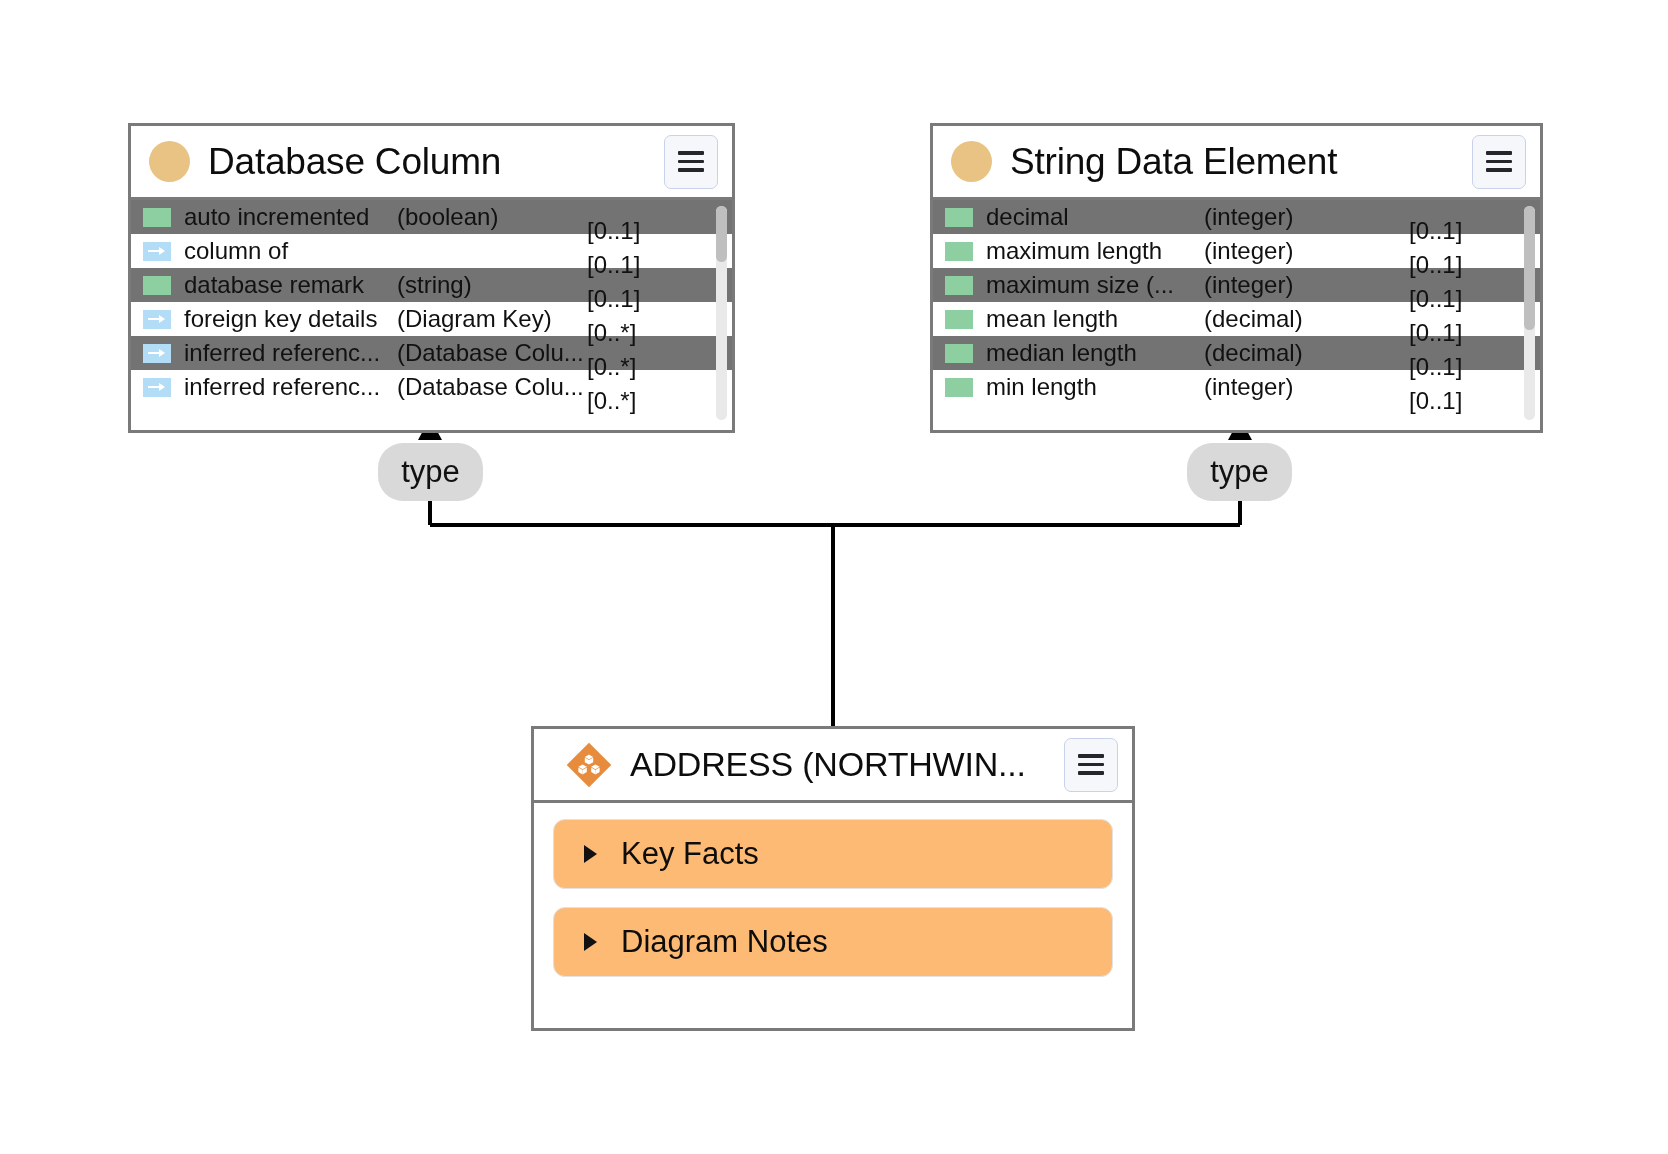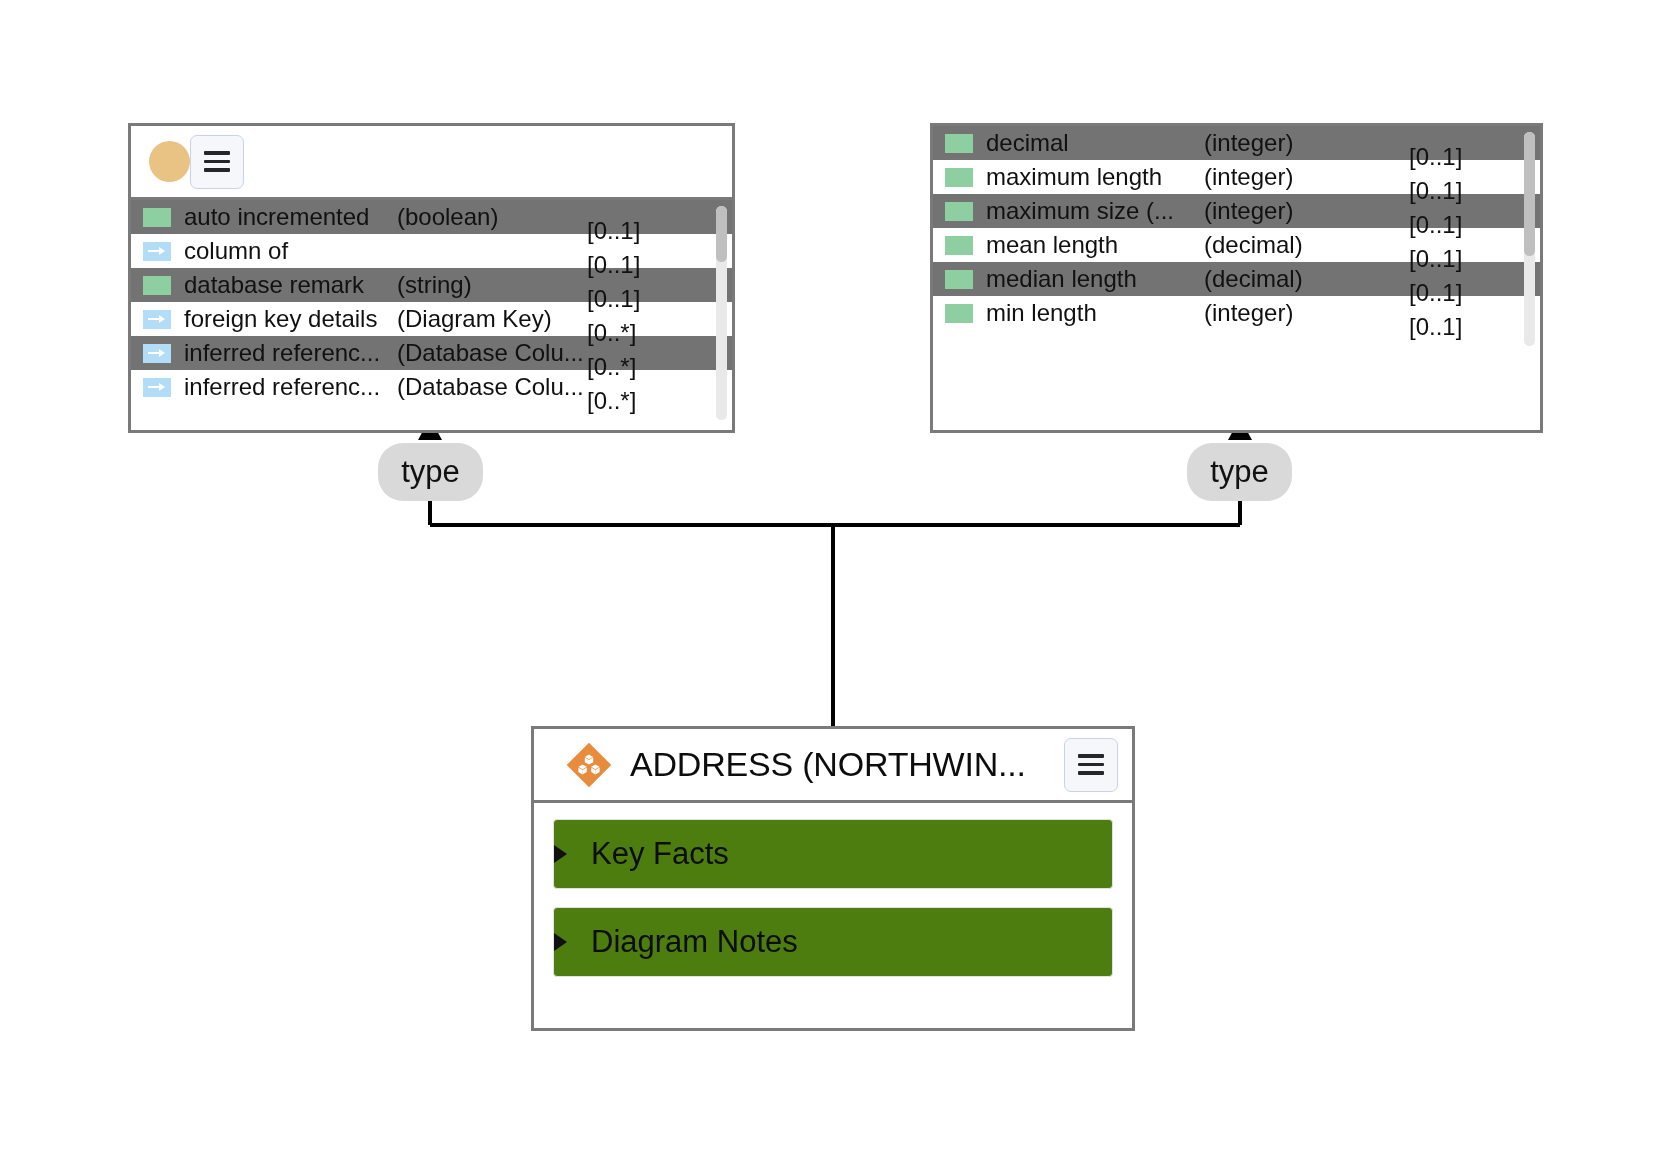--- a/index.html
+++ b/index.html
@@ -139,23 +139,24 @@
     left:0;width:11px;
     background:#bfbfbf;
     border-radius:6px;
   }
 
   
   .section-wrap{padding:16px 19px 0 19px;}
   .section{
     display:flex;align-items:center;
     height:70px;
-    background:#4d7c0f;
+    background:#fdba74;
     border:1px solid #e2e2e2;
-    border-radius:4px;
+    border-radius:12px;
+    padding-left:30px;
     box-sizing:border-box;
     margin-bottom:18px;
     cursor:pointer;
   }
   .tri{
     width:0;height:0;
     border-top:9px solid transparent;
     border-bottom:9px solid transparent;
     border-left:13px solid #111111;
     margin-right:24px;
@@ -199,20 +200,21 @@
     <span>type</span>
   </div>
 
   <div class="edge-label" style="left:1187px;top:443px;width:105px;height:58px;">
     <span>type</span>
   </div>
 
   <div class="card card-left" style="left:128px;top:123px;width:607px;height:310px;">
     <div class="card-header">
       <div class="hdr-icon-circle"></div>
+      <div class="card-title">Database Column</div>
       <div class="menu-btn">
         <span></span>
         <span></span>
         <span></span>
       </div>
     </div>
     <div class="attr-body">
 
       <div class="attr-row alt">
         <div class="swatch"></div>
@@ -256,20 +258,29 @@
         <div class="attr-card">[0..*]</div>
       </div>
 
       <div class="scrollbar" style="height:214px;">
         <div class="scrollthumb" style="top:0px;height:56px;"></div>
       </div>
     </div>
   </div>
 
   <div class="card card-right" style="left:930px;top:123px;width:613px;height:310px;">
+    <div class="card-header">
+      <div class="hdr-icon-circle"></div>
+      <div class="card-title">String Data Element</div>
+      <div class="menu-btn">
+        <span></span>
+        <span></span>
+        <span></span>
+      </div>
+    </div>
     <div class="attr-body">
 
       <div class="attr-row alt">
         <div class="swatch"></div>
         <div class="attr-name">decimal</div>
         <div class="attr-type">(integer)</div>
         <div class="attr-card">[0..1]</div>
       </div>
 
       <div class="attr-row">

